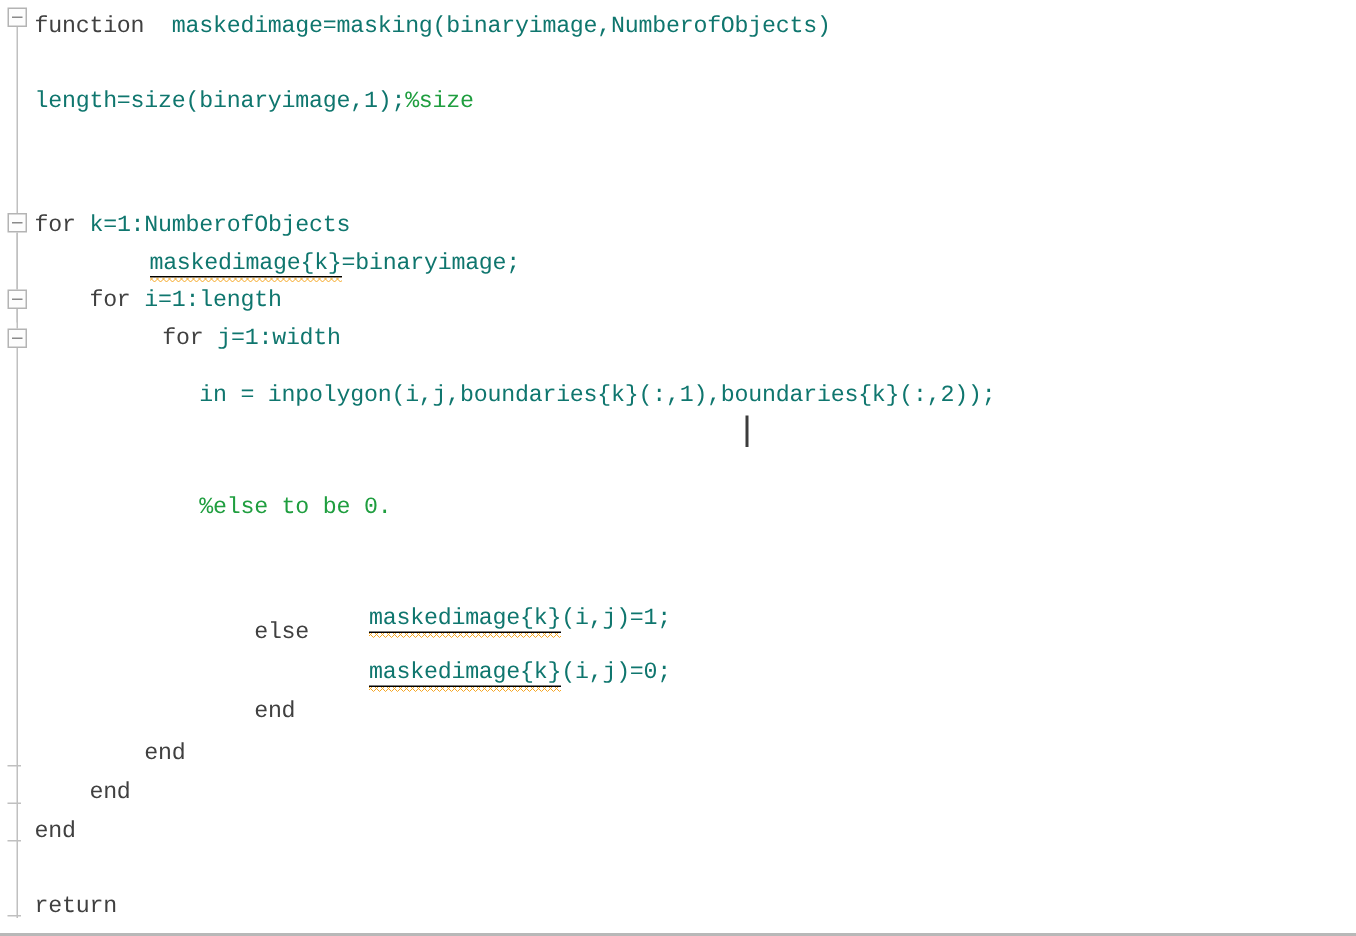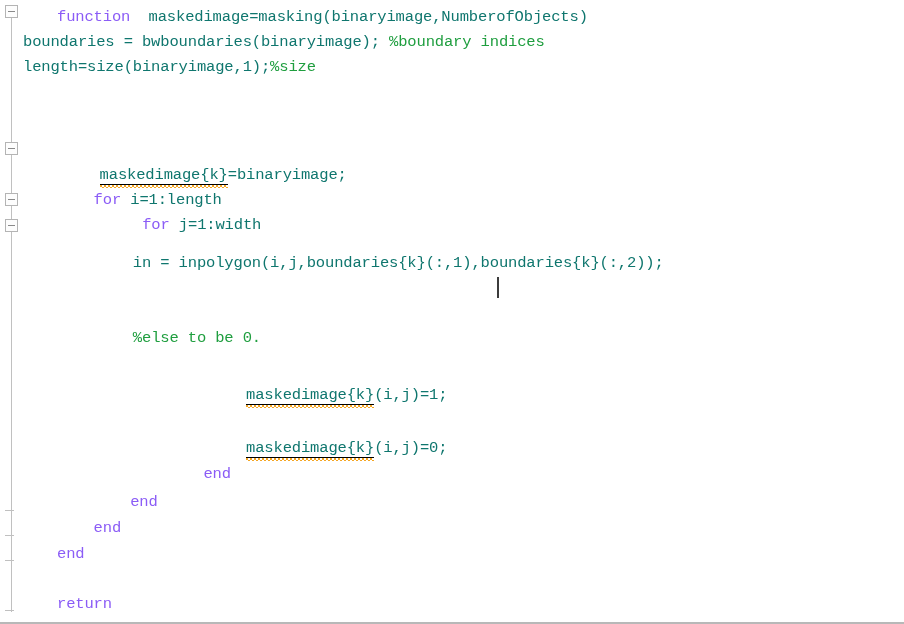--- a/index.html
+++ b/index.html
@@ -72,21 +72,21 @@
     position: absolute;
     left: 0;
     height: 25px;
     line-height: 25px;
     white-space: pre;
     font-size: 15.5px;
     font-family: "Liberation Mono", "DejaVu Sans Mono", monospace;
     color: #000000;
     letter-spacing: -0.15px;
   }
-  .kw   { color: #8b5cf6; margin-left: 34px; }
+  .kw   { color: #404040; }
   .cmt  { color: #1f9e3f; }
   .plain{ color: #0f766e; }
 
   
   .squig {
     position: relative;
     text-decoration: none;
     border-bottom: 1px solid #000000;
     margin-left: 40px;
   }
@@ -125,30 +125,31 @@
       <div class="fold-box" style="top: 193px;"></div>
       <div class="fold-box" style="top: 219px;"></div>
       <div class="fold-tick" style="top: 510px; left: 5px; width: 9px;"></div>
       <div class="fold-tick" style="top: 535px; left: 5px; width: 9px;"></div>
       <div class="fold-tick" style="top: 560px; left: 5px; width: 9px;"></div>
       <div class="fold-tick" style="top: 610px; left: 5px; width: 9px;"></div>
     </div>
 
   <div id="code">
       <div class="line" style="top: 5px; left: 0px;"><span class="kw">function</span><span class="plain">  maskedimage=masking(binaryimage,NumberofObjects)</span></div>
-      <div class="line" style="top: 30px; left: 0px;"><span class="plain">boundaries = bwboundaries(binaryimage); </span><span class="cmt">%boundary indices</span></div>
       <div class="line" style="top: 55px; left: 0px;"><span class="plain">length=size(binaryimage,1);</span><span class="cmt">%size</span></div>
       <div class="line" style="top: 105px; left: 0px;">&nbsp;</div>
+      <div class="line" style="top: 138px; left: 0px;"><span class="kw">for</span><span class="plain"> k=1:NumberofObjects</span></div>
       <div class="line" style="top: 163px; left: 0px;"><span class="plain">    </span><span class="plain squig">maskedimage{k}</span><span class="plain">=binaryimage;</span></div>
       <div class="line" style="top: 188px; left: 0px;"><span class="plain">    </span><span class="kw">for</span><span class="plain"> i=1:length</span></div>
       <div class="line" style="top: 213px; left: 12px;"><span class="plain">        </span><span class="kw">for</span><span class="plain"> j=1:width</span></div>
       <div class="line" style="top: 251px; left: 0px;"><span class="plain">            in = inpolygon(i,j,boundaries{k}(:,1),boundaries{k}(:,2));</span></div>
       <div class="line" style="top: 276px; left: 0px;"><span class="plain">            </span></div>
       <div class="line" style="top: 326px; left: 0px;"><span class="plain">            </span><span class="cmt">%else to be 0.</span></div>
-      <div class="line" style="top: 383px; left: 0px;"><span class="plain">                    </span><span class="plain squig">maskedimage{k}</span><span class="plain">(i,j)=1;</span></div>
+      <div class="line" style="top: 400px; left: 0px;"><span class="plain">                    </span><span class="plain squig">maskedimage{k}</span><span class="plain">(i,j)=1;</span></div>
+      <div class="line" style="top: 409px; left: 0px;"><span class="plain">                </span><span class="kw">else</span></div>
       <div class="line" style="top: 436px; left: 0px;"><span class="plain">                    </span><span class="plain squig">maskedimage{k}</span><span class="plain">(i,j)=0;</span></div>
       <div class="line" style="top: 462px; left: 0px;"><span class="plain">                </span><span class="kw">end</span></div>
       <div class="line" style="top: 490px; left: 0px;"><span class="plain">        </span><span class="kw">end</span></div>
       <div class="line" style="top: 516px; left: 0px;"><span class="plain">    </span><span class="kw">end</span></div>
       <div class="line" style="top: 542px; left: 0px;"><span class="kw">end</span></div>
       <div class="line" style="top: 568px; left: 0px;">&nbsp;</div>
       <div class="line" style="top: 592px; left: 0px;"><span class="kw">return</span></div>
     </div>
 
   <div id="caret" style="left: 497px; top: 277px; height: 21px;"></div>

